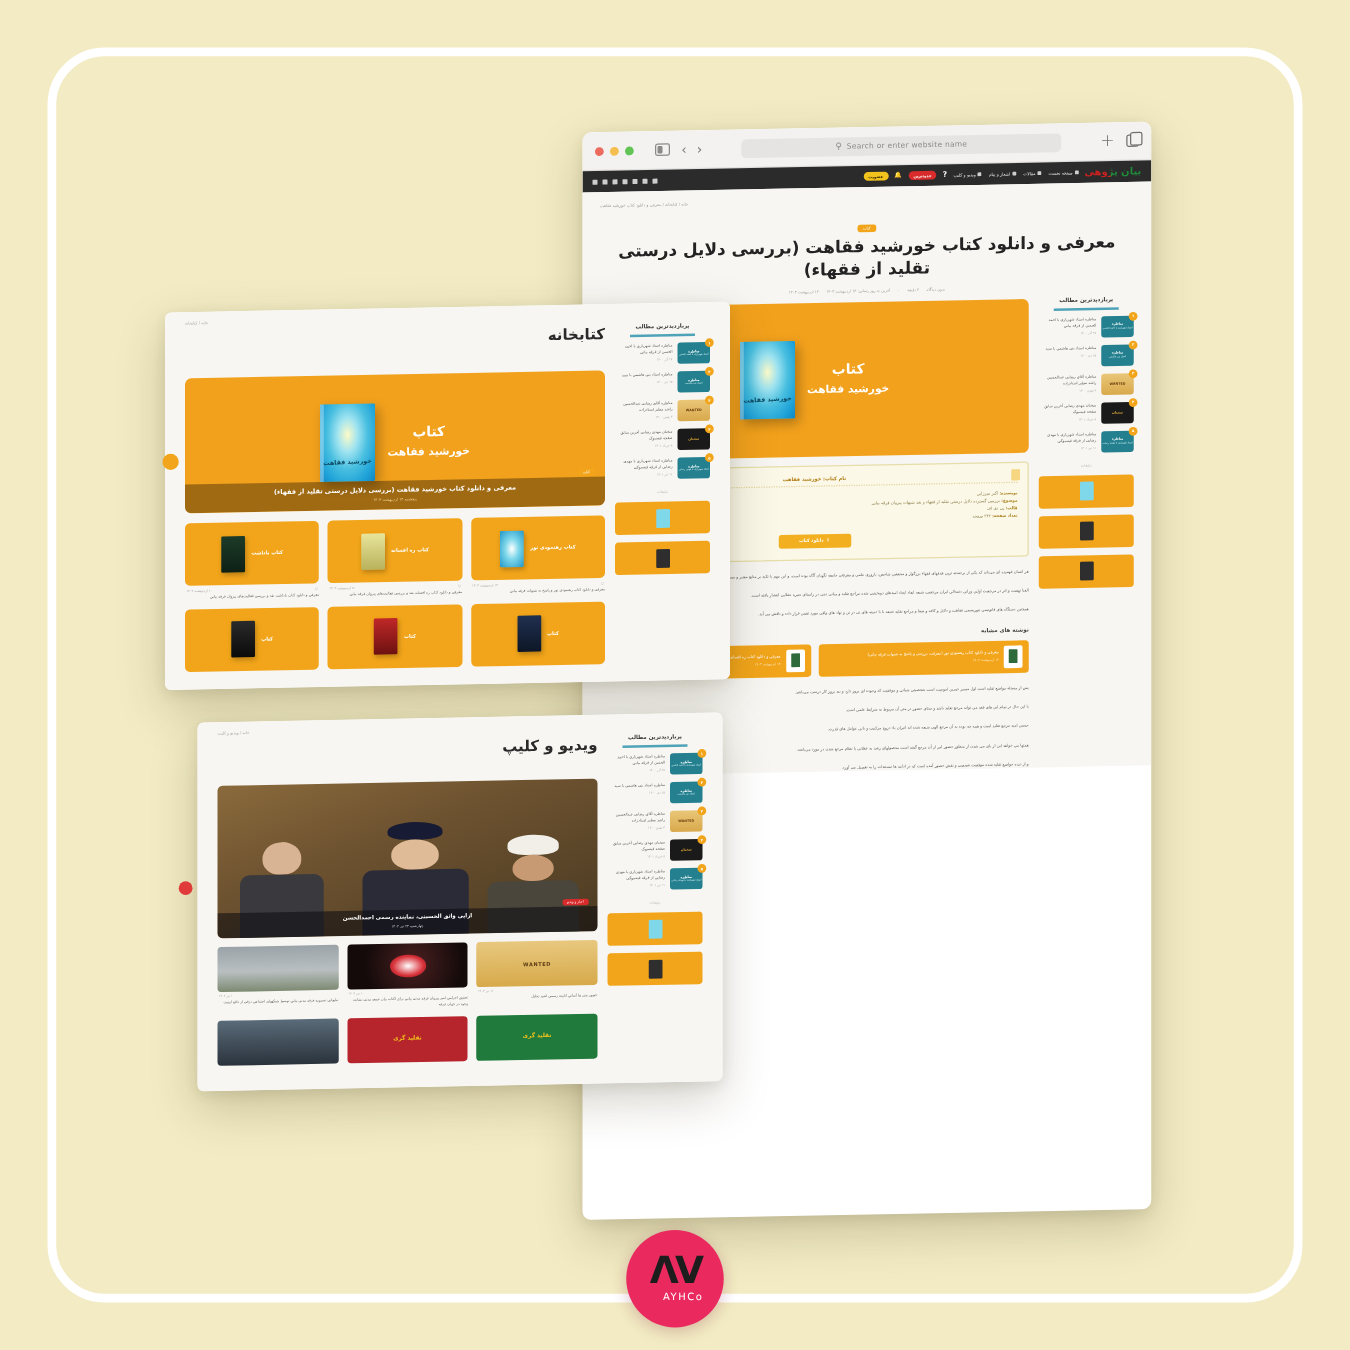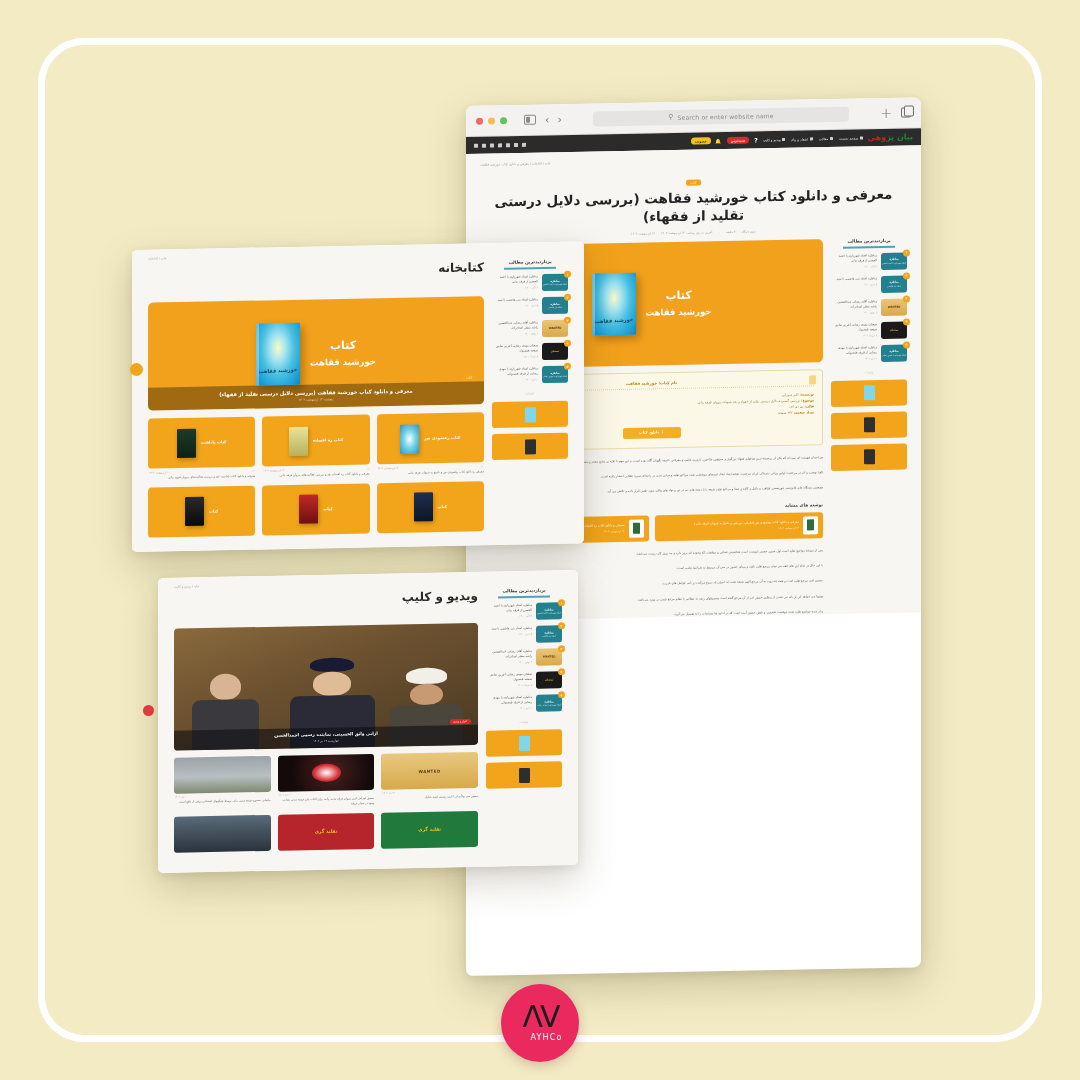--- a/index.html
+++ b/index.html
@@ -338,21 +338,21 @@
   #dot-red    { left: 143px; top: 705px; width: 11px; height: 11px; background: #e03a3a; }
 
   
   .logo-badge {
     position: absolute; left: 50%; bottom: 18px; transform: translateX(-50%);
     width: 78px; height: 78px; border-radius: 50%;
     background: #ea2a5f; z-index: 70;
     display: flex; flex-direction: column; align-items: center; justify-content: center;
     box-shadow: 0 3px 12px rgba(120,20,50,.25);
   }
-  .logo-mark { font-size: 30px; color: #1d1d1d; font-weight: normal; line-height: .85; letter-spacing: -3px; text-align: center; }
+  .logo-mark { font-size: 30px; color: #1d1d1d; font-weight: bold; line-height: .85; letter-spacing: -3px; text-align: center; }
   .logo-name { font-size: 8px; color: #fff; letter-spacing: 1.2px; margin-top: 3px; margin-left: 13px; }
 </style>
 </head>
 <body>
 
 <div class="window" id="win-article">
 
   <div class="chrome">
     <div class="lights">
       <span class="light l-red"></span>

